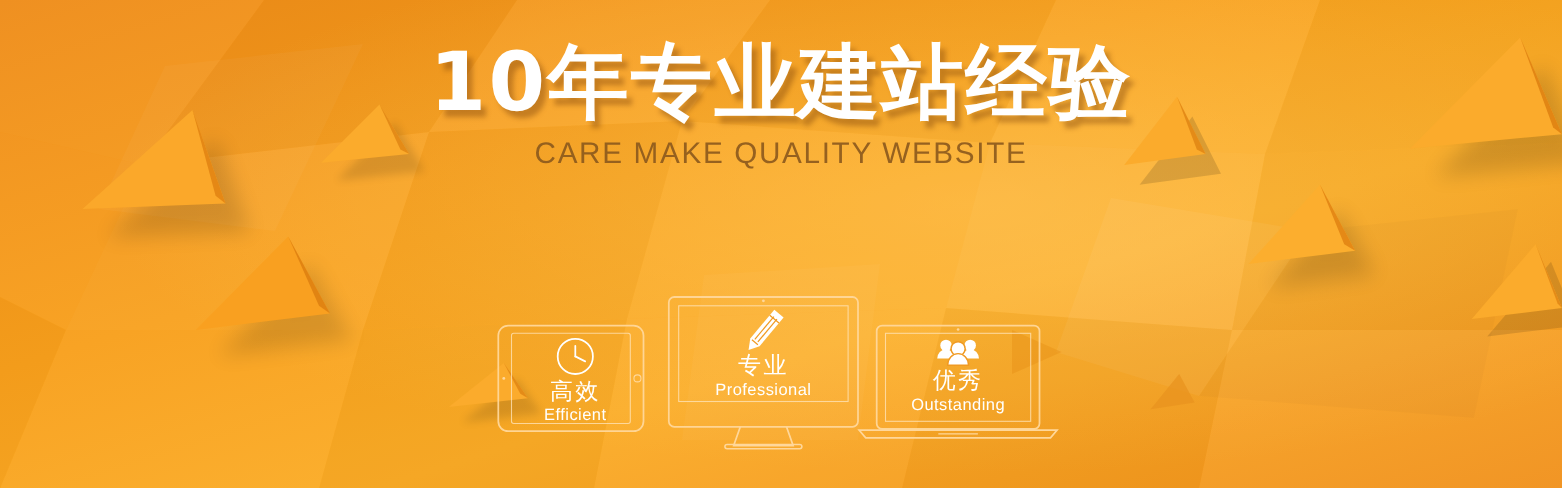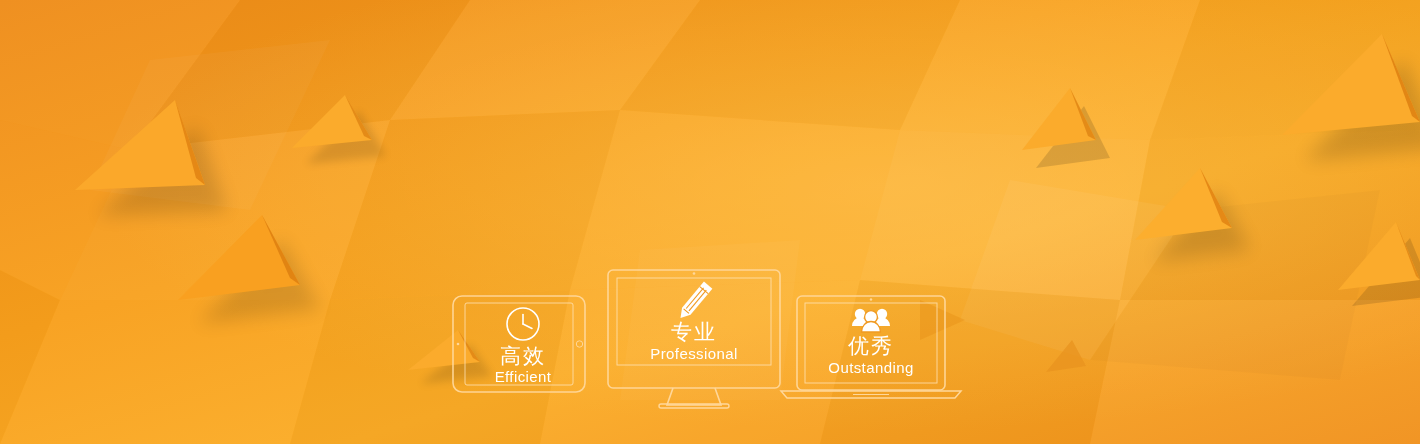--- a/index.html
+++ b/index.html
@@ -197,20 +197,22 @@
 
       <g>
         <polygon points="920,300 965,320 920,340" fill="#e69117" opacity=".45"></polygon>
       </g>
     </g>
 
     <rect x="0" y="0" width="1420" height="444" fill="none"></rect>
   </svg>
 
   <div class="content">
+    <div class="headline">10年专业建站经验</div>
+    <div class="subhead-en">CARE MAKE QUALITY WEBSITE</div>
   </div>
 
   <div class="devices">
     <svg width="530" height="152" viewBox="0 0 530 152">
       <defs>
         <g id="icon-clock">
           <circle cx="0" cy="0" r="16" fill="none" stroke="#ffffff" stroke-width="1.6"></circle>
           <line x1="0" y1="0" x2="0" y2="-9.5" stroke="#ffffff" stroke-width="1.6" stroke-linecap="round"></line>
           <line x1="0" y1="0" x2="9" y2="4.5" stroke="#ffffff" stroke-width="1.6" stroke-linecap="round"></line>
         </g>

